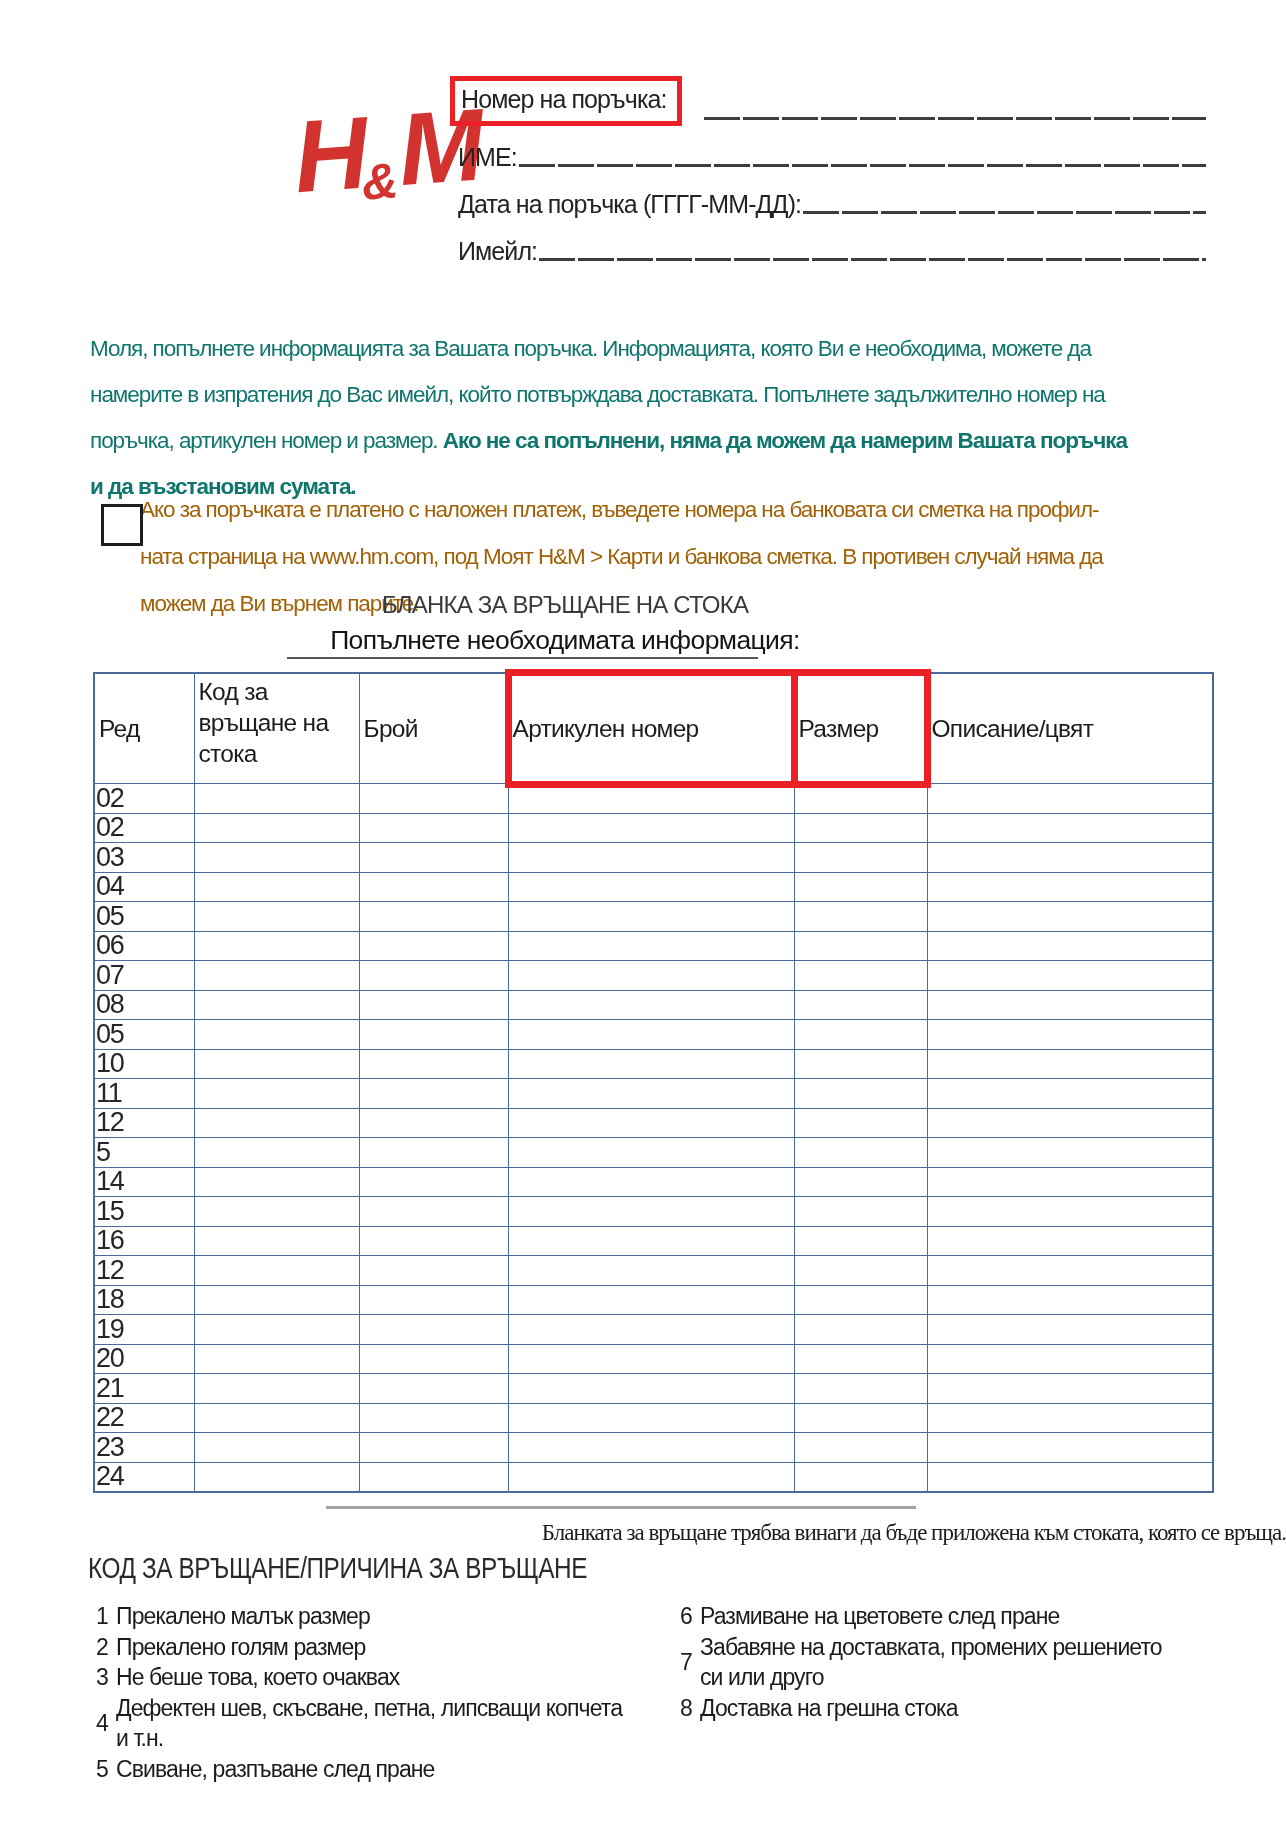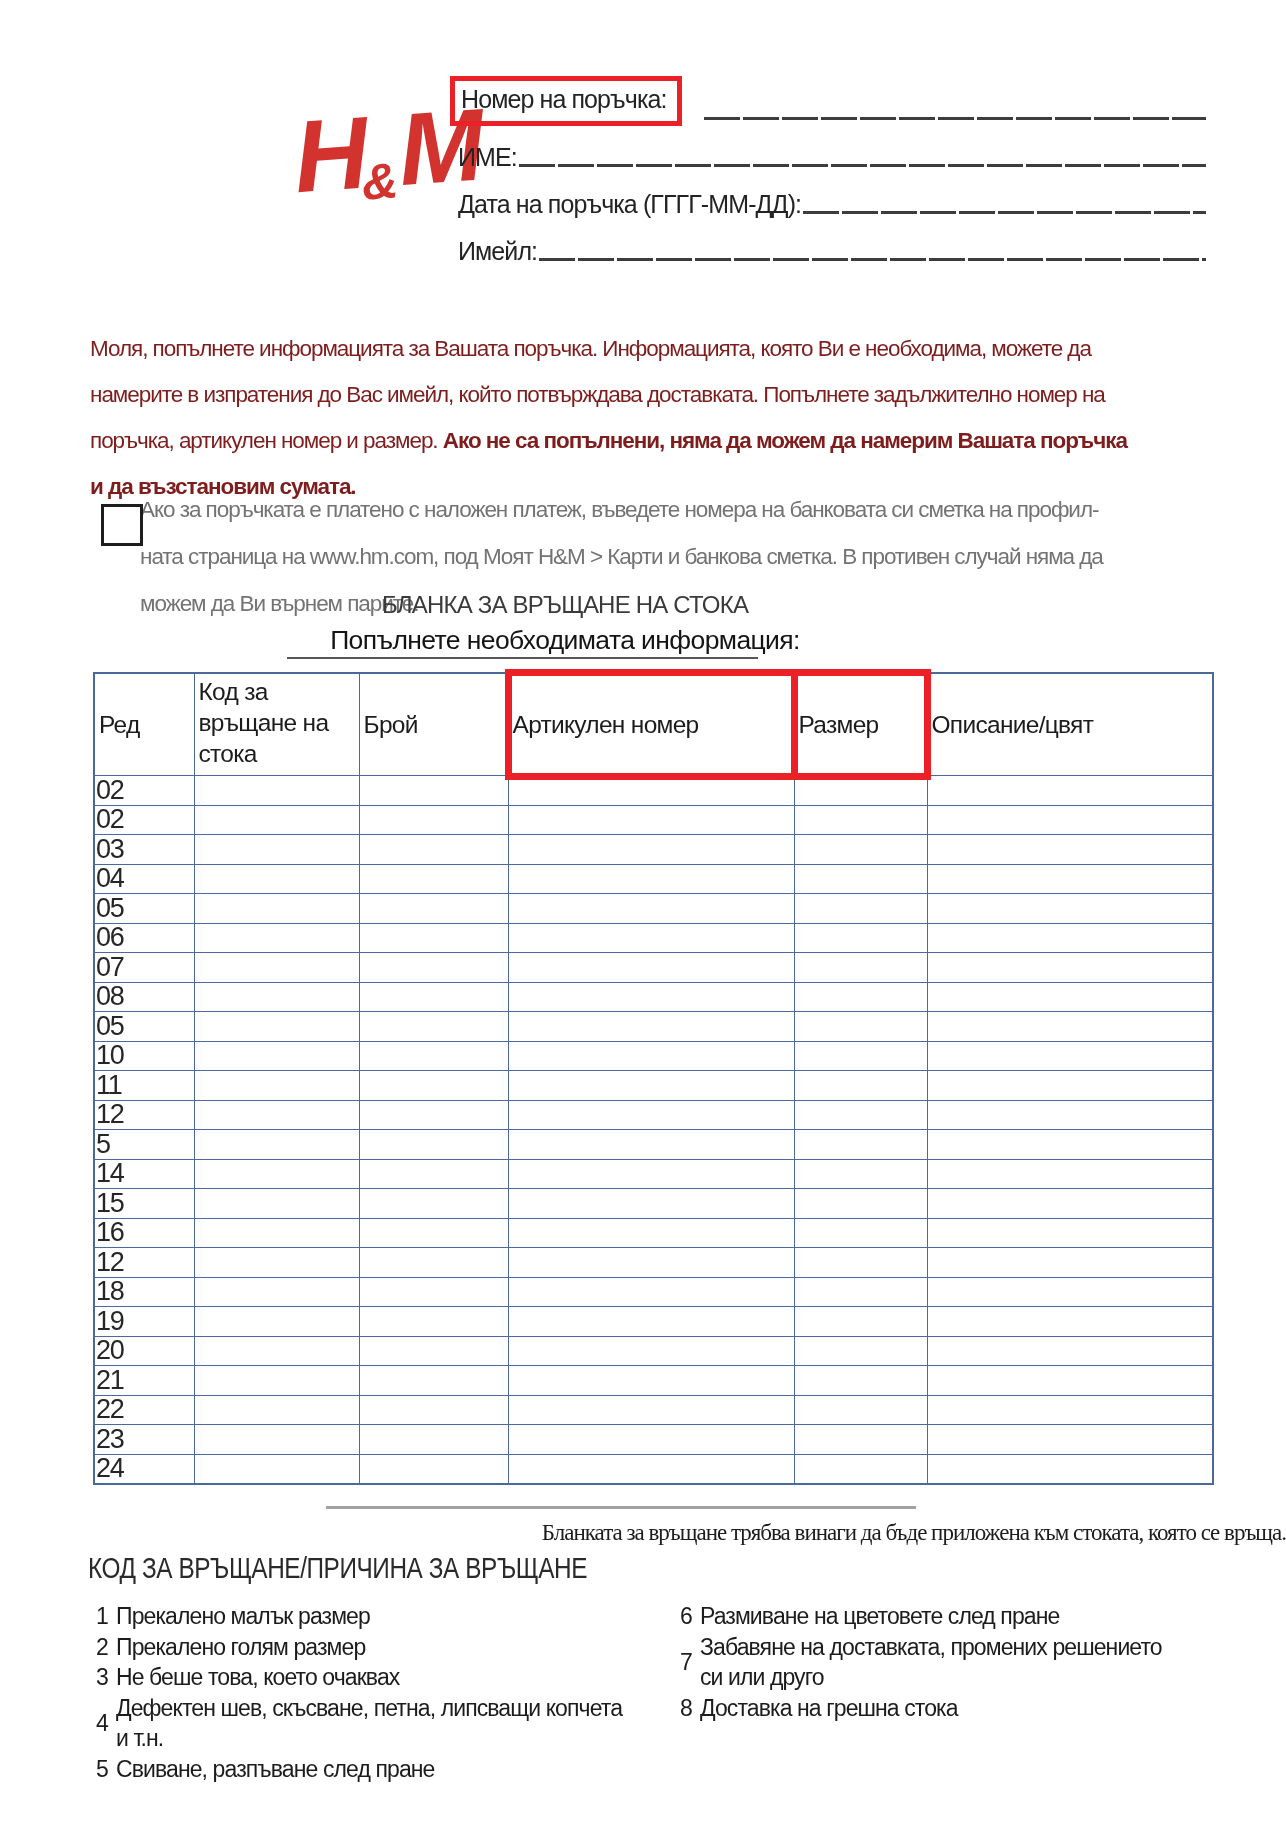--- a/index.html
+++ b/index.html
@@ -26,47 +26,47 @@
   .flabel { font-size:25px; letter-spacing:-0.9px; white-space:nowrap; padding-bottom:1px; color:#232323; }
   .hl-label {
     border:5px solid #ec2027; padding:4px 10px 7px 6px; margin:0 20px 0 -8px;
   }
   .wline {
     flex:1; height:2.6px; margin:0 0 6px 2px;
     background:repeating-linear-gradient(90deg,#3d3d3d 0 36px,#fbfbfb 36px 39px);
   }
 
   
-  .intro { left:90px; top:326px; font-size:22.5px; line-height:46px; letter-spacing:-1.05px; white-space:nowrap; color:#7f1d1d; }
+  .intro { left:90px; top:326px; font-size:22.5px; line-height:46px; letter-spacing:-1.05px; white-space:nowrap; color:#0f766e; }
   .intro b { font-weight:bold; }
 
   
   .codnote { left:88px; top:486px; }
   .codnote .box { position:absolute; left:13px; top:18px; width:42px; height:42px; border:3px solid #1d1d1d; background:#fff; }
-  .codnote .lines { margin-left:52px; font-size:22.5px; line-height:47px; letter-spacing:-1.05px; white-space:nowrap; color:#737373; }
+  .codnote .lines { margin-left:52px; font-size:22.5px; line-height:47px; letter-spacing:-1.05px; white-space:nowrap; color:#a16207; }
 
   
   .titles { left:90px; top:591px; width:950px; text-align:center; }
   .form-title { font-size:24px; letter-spacing:-0.8px; color:#3a3a3a; }
   .form-subtitle { font-size:26.5px; letter-spacing:-0.6px; color:#141414; margin-top:6px; }
   .sub-underline { left:287px; top:657px; width:471px; height:2px; background:#565656; }
 
   
   table.return-table {
     left:93px; top:672px; position:absolute;
     border-collapse:collapse; table-layout:fixed; width:1119px;
     border:2.5px solid #4a6a9b; background:#fff;
   }
   .return-table th, .return-table td { border:1.7px solid #4a6a9b; }
   .return-table thead tr { height:97px; }
   .return-table th {
     position:relative; font-weight:normal; font-size:24.5px; letter-spacing:-0.7px;
     text-align:left; vertical-align:middle; padding:2px 4px; color:#1c1c1c; line-height:31px;
   }
-  .return-table th.wrap3 { padding:2px 26px 6px 4px; }
+  .return-table th.wrap3 { padding:2px 26px 14px 4px; }
   .return-table tbody tr { height:29.5px; }
   .return-table td.rownum {
     font-size:27px; letter-spacing:-1.2px; padding:0 0 0 1px; line-height:1; color:#262626;
   }
   .red-hl { position:absolute; left:-4px; right:-4px; top:-5px; bottom:-5px; border:7px solid #ec2027; pointer-events:none; z-index:2; }
 
   
   .attach-line { left:326px; top:1506px; width:590px; height:3px; background:#a2a2a2; }
   .attach-note { left:0; top:1520px; width:1286px; text-align:right; font-size:23px; letter-spacing:-1px; color:#1c1c1c;font-family:Liberation Serif, serif; }
   .reason-heading { left:88px; top:1552px; font-size:29px; letter-spacing:-0.5px; color:#2a2a2a; transform:scaleX(0.84); transform-origin:left; white-space:nowrap; }

